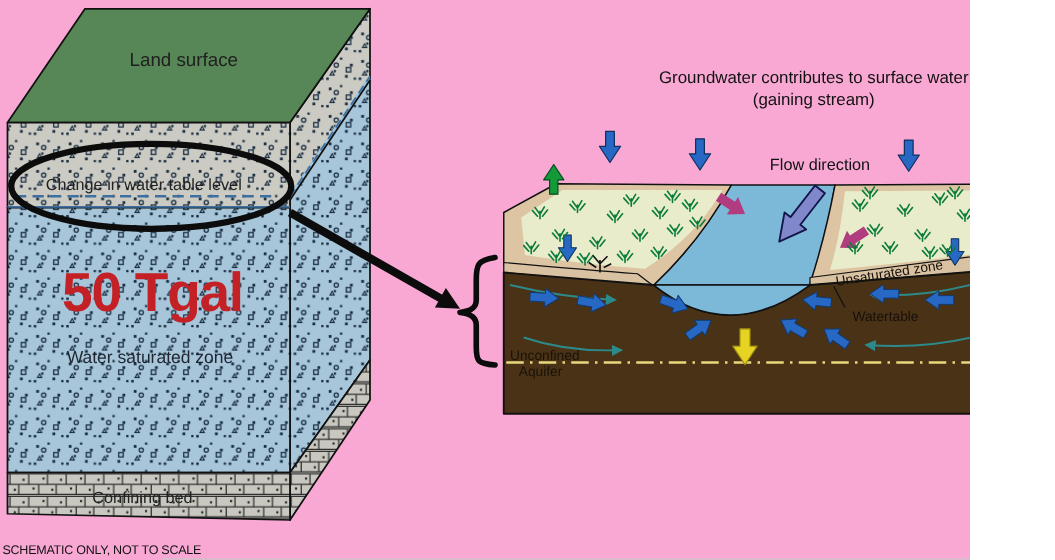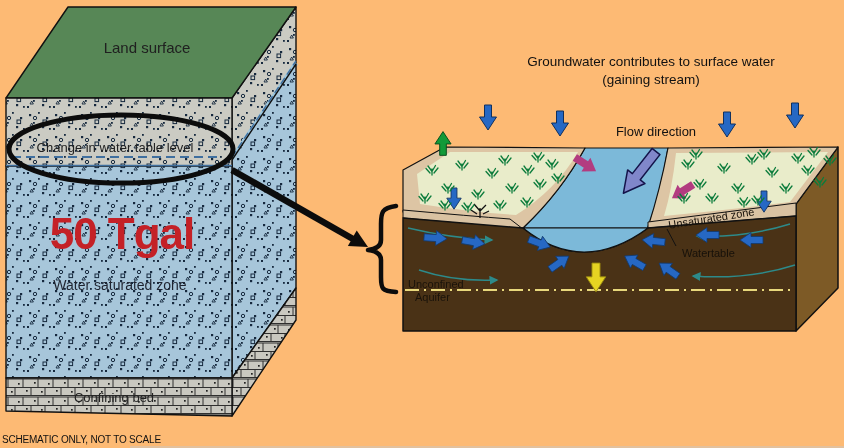--- a/index.html
+++ b/index.html
@@ -1,16 +1,16 @@
 <!DOCTYPE html>
 <html><head>
 <meta charset="utf-8">
 <style>
   html,body{margin:0;padding:0;background:#fff;}
-  .stage{position:relative;width:844px;height:448px;background:#fdba74;overflow:hidden;
+  .stage{position:relative;width:776px;height:448px;background:#f9a8d4;overflow:hidden;
          font-family:"Liberation Sans", sans-serif;}
   svg text{font-family:"Liberation Sans", sans-serif;}
 </style>
 </head>
 <body>
 
 <div class="stage">
 <svg width="844" height="448" viewBox="0 0 844 448">
   <defs>
 

